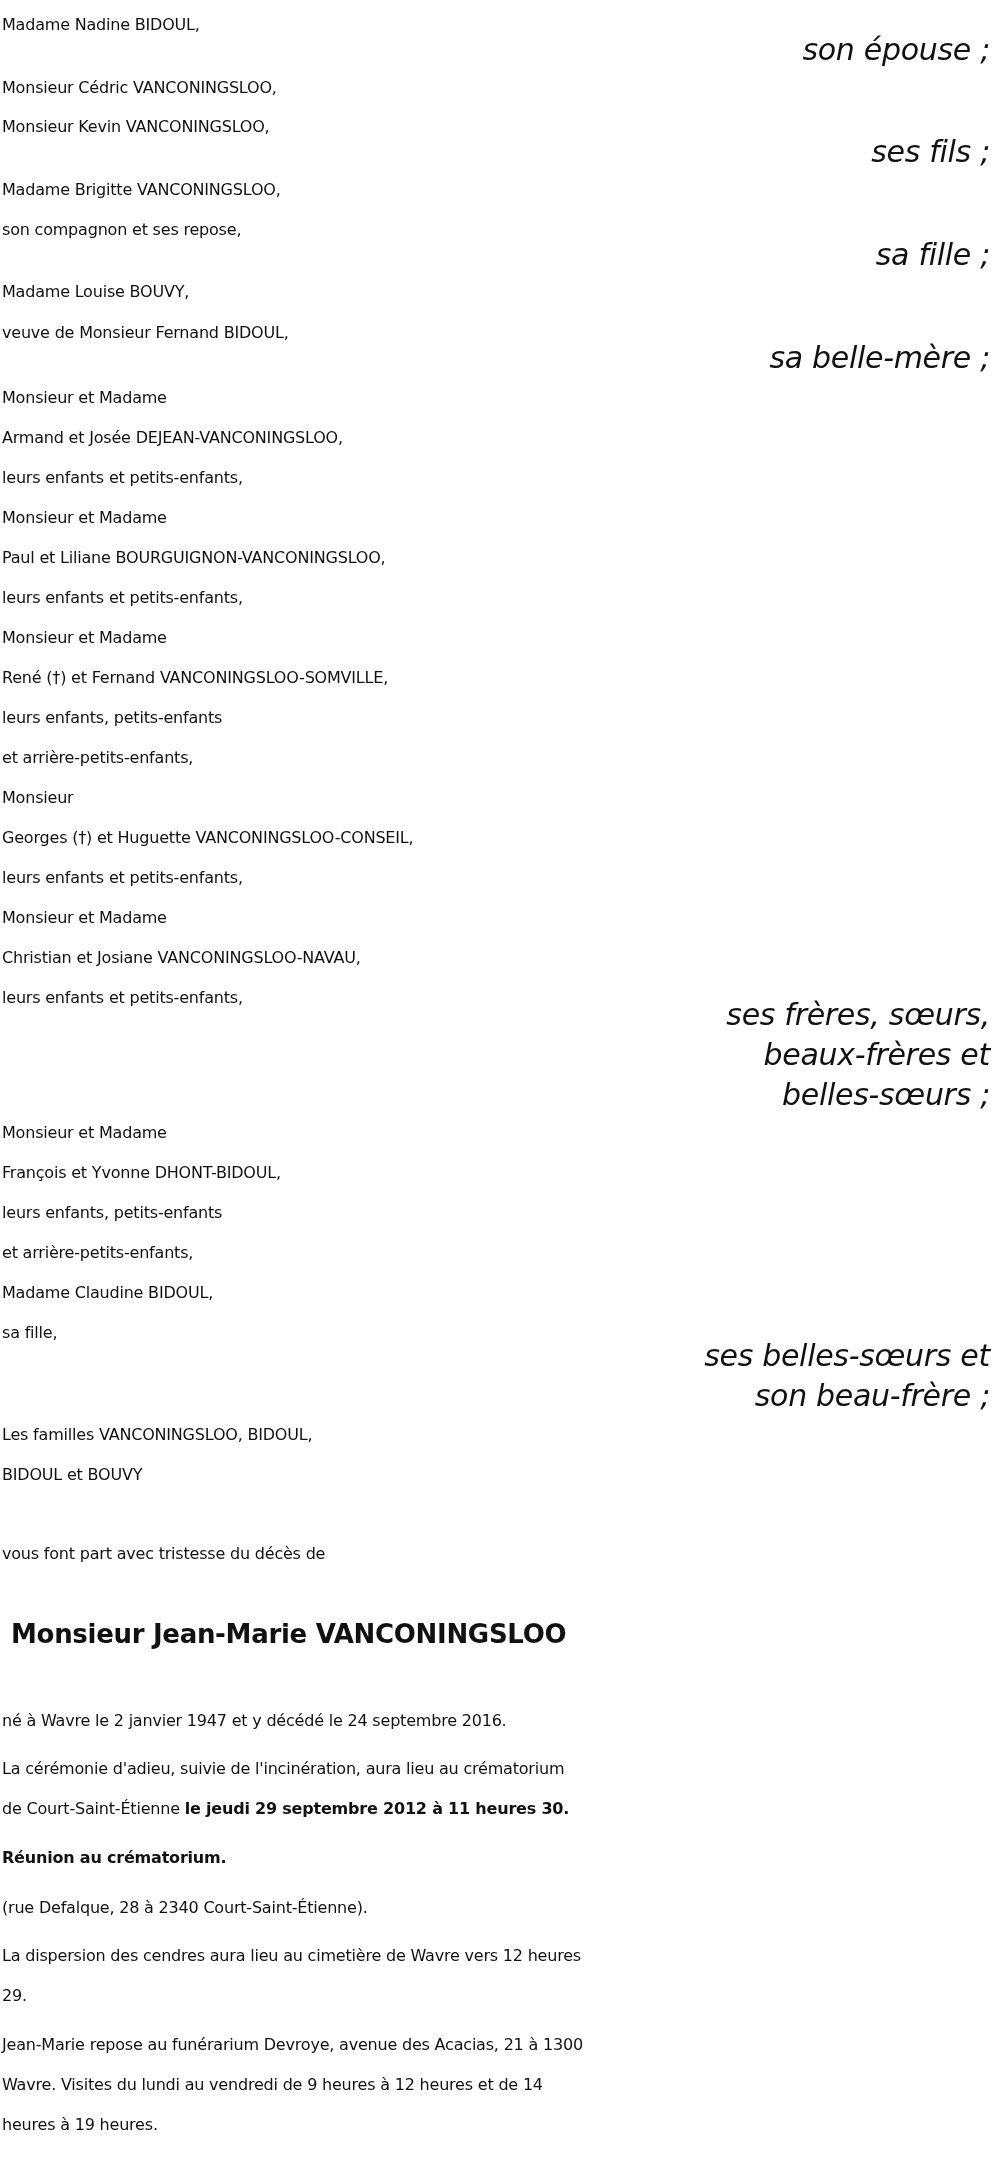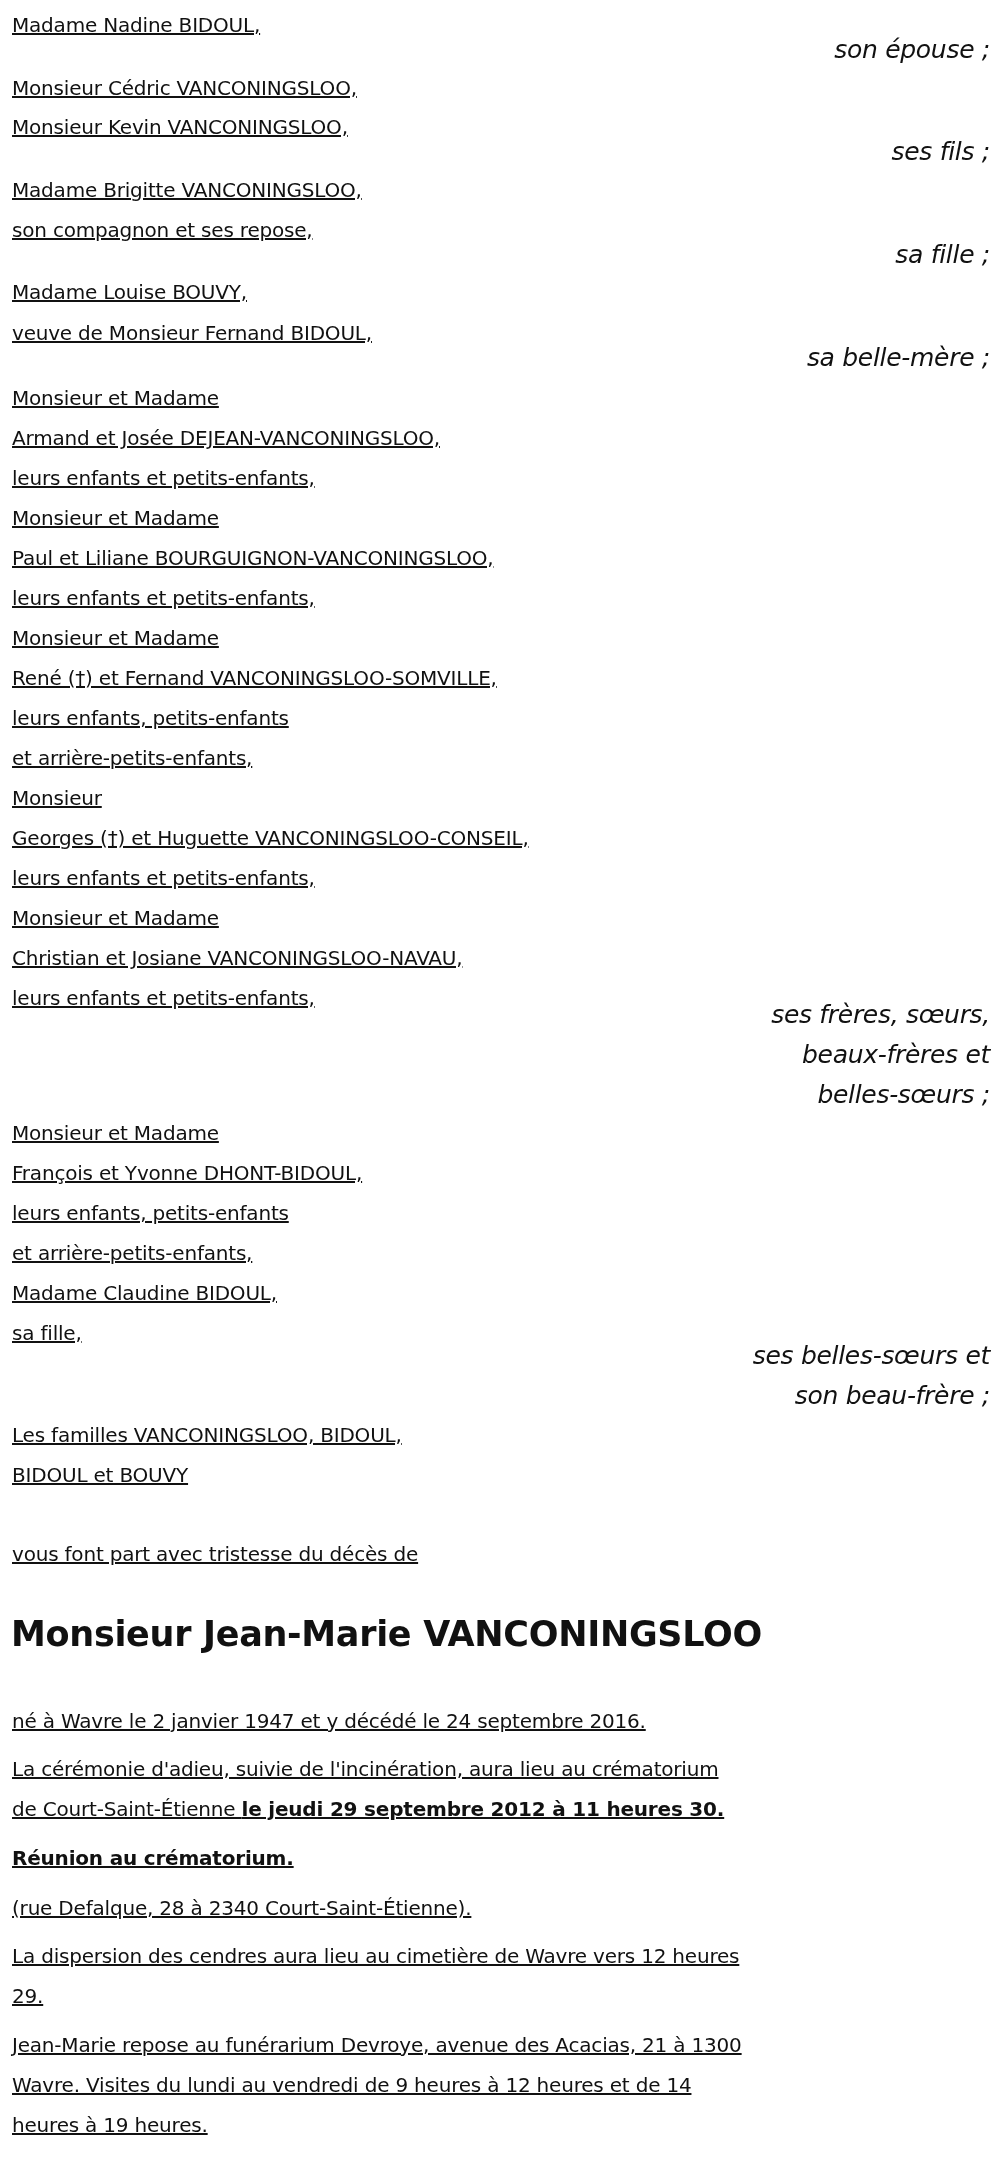--- a/index.html
+++ b/index.html
@@ -1,29 +1,29 @@
 <!DOCTYPE html>
 <html><head>
 <meta charset="utf-8">
 <style>
   html, body { margin: 0; padding: 0; background: #ffffff; }
   body {
     width: 1000px; height: 2170px; position: relative; overflow: hidden;
     font-family: "DejaVu Sans", sans-serif; color: #111111;
   }
   .ln {
-    position: absolute; left: 12px; font-size: 20px; line-height: 30px;
-    white-space: nowrap; letter-spacing: -0.2px; text-decoration: underline;
+    position: absolute; left: 2px; font-size: 16px; line-height: 30px;
+    white-space: nowrap; letter-spacing: -0.2px;
   }
   .rt {
-    position: absolute; right: 10px; font-size: 25px; line-height: 30px;
+    position: absolute; right: 10px; font-size: 30px; line-height: 30px;
     font-style: italic; white-space: nowrap; text-align: center; letter-spacing: -0.3px;
   }
   .big {
-    position: absolute; left: 11px; font-size: 35px; line-height: 44px;
+    position: absolute; left: 11px; font-size: 26px; line-height: 44px;
     font-weight: bold; white-space: nowrap; letter-spacing: -0.3px;
   }
   b { font-weight: bold; }
 </style>
 </head>
 <body>
 
 <div class="ln" style="top:10px">Madame Nadine BIDOUL,</div>
 <div class="rt" style="top:35px">son épouse ;</div>
 

